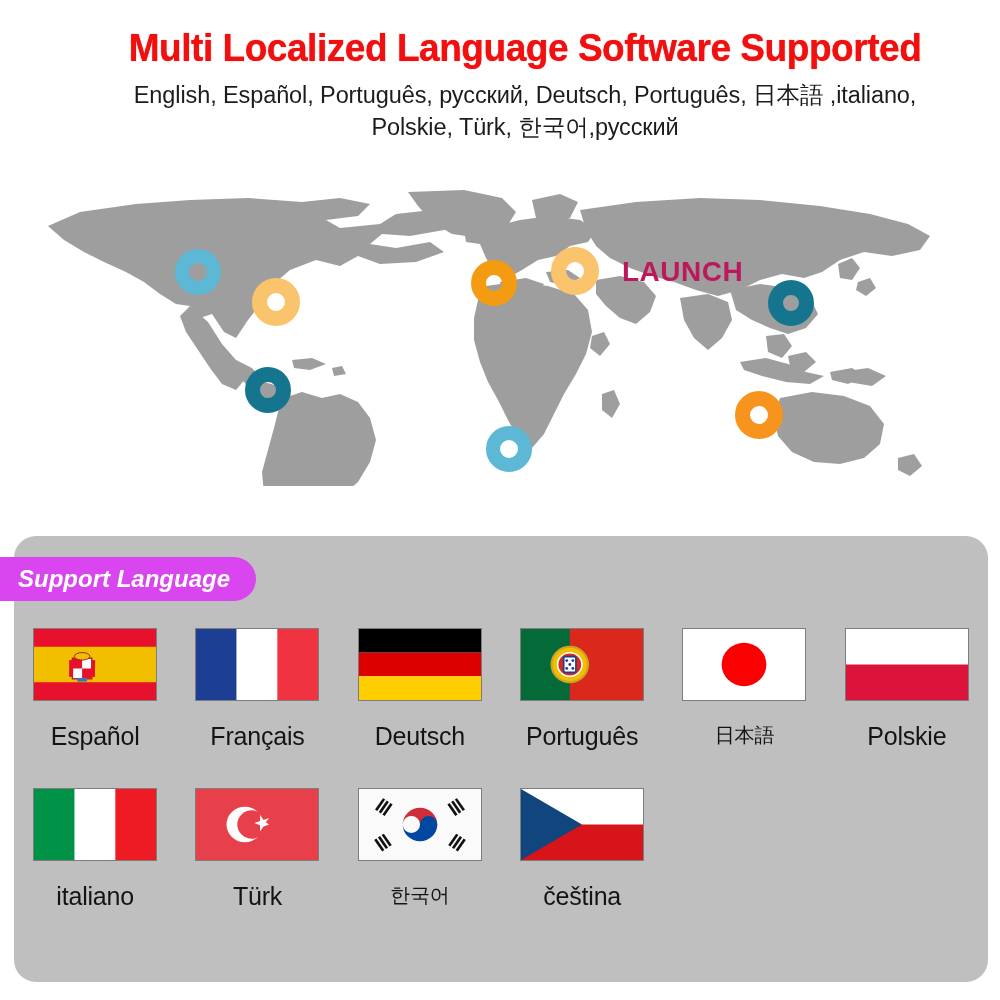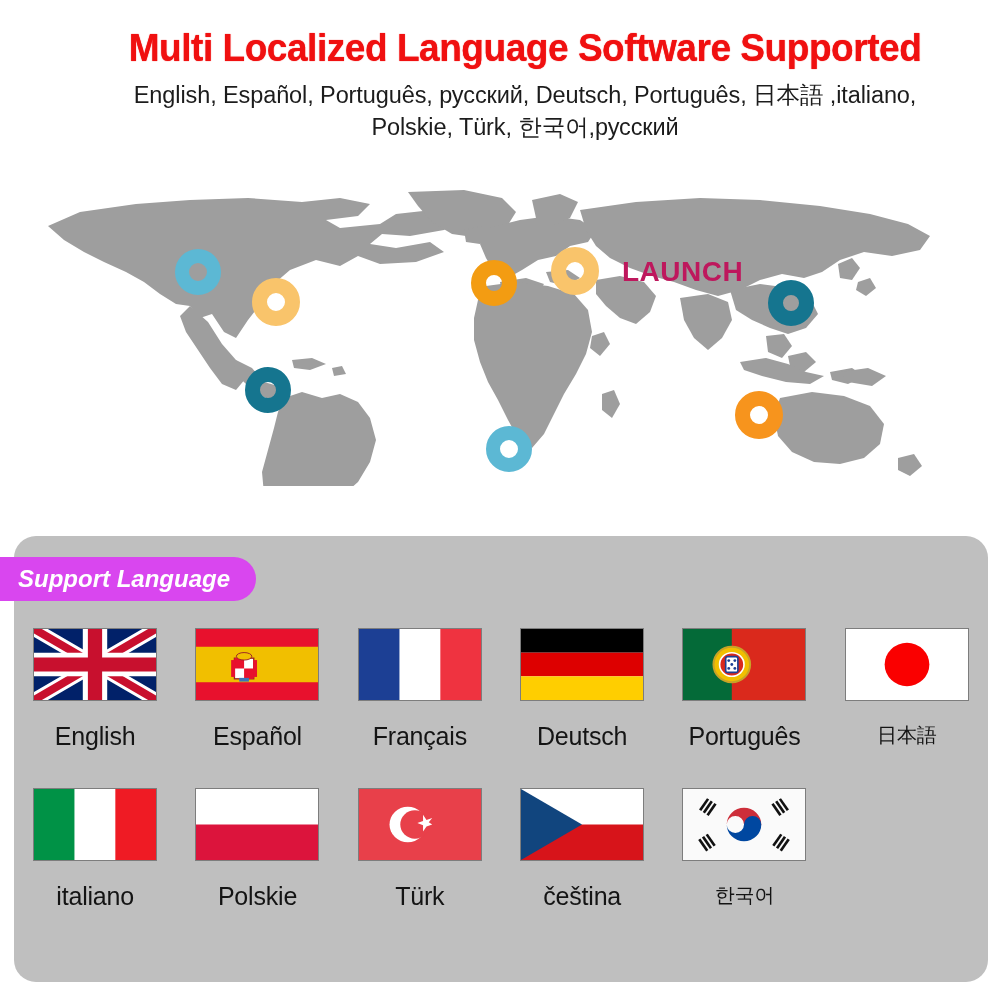--- a/index.html
+++ b/index.html
@@ -178,32 +178,20 @@
   </div>
 
   <div class="panel"></div>
 
   <div class="badge">
     <span class="badge-text">Support Language</span>
   </div>
 
   <div class="grid">
 
-    <div class="cell">
-      <div class="flag">
-        <svg viewBox="0 0 60 36" preserveAspectRatio="none">
-          <rect width="60" height="36" fill="#012169"></rect>
-          <path d="M0,0 L60,36 M60,0 L0,36" stroke="#fff" stroke-width="7"></path>
-          <path d="M0,0 L60,36 M60,0 L0,36" stroke="#C8102E" stroke-width="4"></path>
-          <path d="M30,0 V36 M0,18 H60" stroke="#fff" stroke-width="12"></path>
-          <path d="M30,0 V36 M0,18 H60" stroke="#C8102E" stroke-width="7"></path>
-        </svg>
-      </div>
-      <div class="lang">English</div>
-    </div>
 
     <div class="cell">
       <div class="flag">
         <svg viewBox="0 0 60 36" preserveAspectRatio="none">
           <rect width="60" height="36" fill="#F1BF00"></rect>
           <rect width="60" height="9" fill="#E8112D"></rect>
           <rect y="27" width="60" height="9" fill="#E8112D"></rect>
           <g transform="translate(17,11) scale(0.95)">
             <rect x="2" y="4" width="10" height="11" fill="#fff" stroke="#9b2226" stroke-width="0.7"></rect>
             <rect x="2" y="4" width="5" height="5.5" fill="#E8112D"></rect>
@@ -265,59 +253,48 @@
           <rect width="60" height="36" fill="#ffffff"></rect>
           <circle cx="30" cy="18" r="11" fill="#fa0000"></circle>
         </svg>
       </div>
       <div class="lang cjk">日本語</div>
     </div>
 
     <div class="cell">
       <div class="flag">
         <svg viewBox="0 0 60 36" preserveAspectRatio="none">
+          <rect width="60" height="18" fill="#ffffff"></rect>
+          <rect y="18" width="60" height="18" fill="#dc143c"></rect>
+        </svg>
+      </div>
+      <div class="lang">Polskie</div>
+    </div>
+
+    <div class="cell">
+      <div class="flag">
+        <svg viewBox="0 0 60 36" preserveAspectRatio="none">
           <rect width="20" height="36" fill="#009246"></rect>
           <rect x="20" width="20" height="36" fill="#fff"></rect>
           <rect x="40" width="20" height="36" fill="#ef1b24"></rect>
         </svg>
       </div>
       <div class="lang">italiano</div>
-    </div>
-
-    <div class="cell">
-      <div class="flag">
-        <svg viewBox="0 0 60 36" preserveAspectRatio="none">
-          <rect width="60" height="18" fill="#ffffff"></rect>
-          <rect y="18" width="60" height="18" fill="#dc143c"></rect>
-        </svg>
-      </div>
-      <div class="lang">Polskie</div>
     </div>
 
     <div class="cell">
       <div class="flag">
         <svg viewBox="0 0 60 36" preserveAspectRatio="none">
           <rect width="60" height="36" fill="#e8404a"></rect>
           <circle cx="24" cy="18" r="9" fill="#fff"></circle>
           <circle cx="27.5" cy="18" r="7.2" fill="#e8404a"></circle>
           <polygon fill="#fff" points="36,18 33.2,19 31.5,21.6 31.5,18.4 28.7,17.3 31.5,16.2 31.5,13.1 33.2,15.7 36,14.7 34.3,16.9"></polygon>
         </svg>
       </div>
       <div class="lang">Türk</div>
-    </div>
-
-    <div class="cell">
-      <div class="flag">
-        <svg viewBox="0 0 60 36" preserveAspectRatio="none">
-          <rect width="60" height="18" fill="#ffffff"></rect>
-          <rect y="18" width="60" height="18" fill="#d7141a"></rect>
-          <polygon points="0,0 30,18 0,36" fill="#11457e"></polygon>
-        </svg>
-      </div>
-      <div class="lang">čeština</div>
     </div>
 
     <div class="cell">
       <div class="flag">
         <svg viewBox="0 0 60 36" preserveAspectRatio="none">
           <rect width="60" height="36" fill="#fafafa"></rect>
           <g>
             <path d="M21.5,18 a4.25,4.25 0 0 1 8.5,0 a4.25,4.25 0 0 0 8.5,0 a8.5,8.5 0 0 0 -17,0 Z" fill="#cd2e3a"></path>
             <path d="M21.5,18 a4.25,4.25 0 0 0 8.5,0 a4.25,4.25 0 0 1 8.5,0 a8.5,8.5 0 0 1 -17,0 Z" fill="#0047a0"></path>
           </g>
@@ -341,14 +318,25 @@
               <rect x="44.5" y="24.4" width="7" height="1.3"></rect>
               <rect x="44.5" y="26.6" width="7" height="1.3"></rect>
               <rect x="44.5" y="28.8" width="7" height="1.3"></rect>
             </g>
           </g>
         </svg>
       </div>
       <div class="lang cjk">한국어</div>
     </div>
 
+    <div class="cell">
+      <div class="flag">
+        <svg viewBox="0 0 60 36" preserveAspectRatio="none">
+          <rect width="60" height="18" fill="#ffffff"></rect>
+          <rect y="18" width="60" height="18" fill="#d7141a"></rect>
+          <polygon points="0,0 30,18 0,36" fill="#11457e"></polygon>
+        </svg>
+      </div>
+      <div class="lang">čeština</div>
+    </div>
+
   </div>
 </div>
 
 </body></html>

